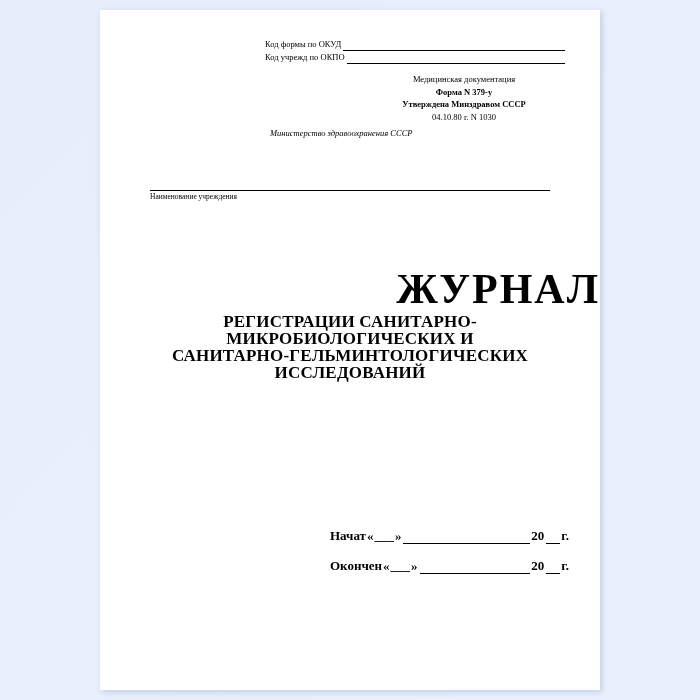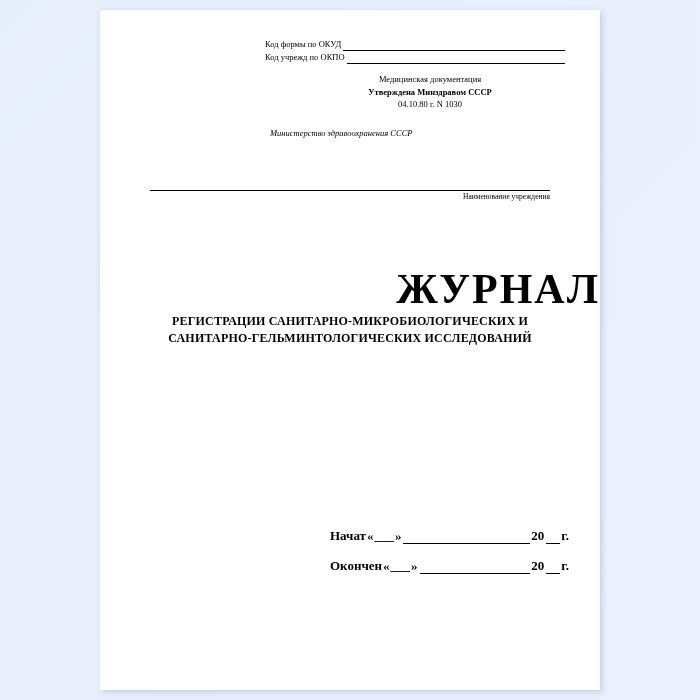--- a/index.html
+++ b/index.html
@@ -28,20 +28,21 @@
     height: 680px;
     background: #ffffff;
     box-shadow: 2px 2px 6px rgba(80, 100, 150, 0.25);
   }
   .inner {
     position: absolute;
     left: 0;
     top: 0;
     width: 500px;
     height: 680px;
+    padding-left: 34px;
   }
 
   
   .codes {
     position: absolute;
     left: 165px;
     top: 28px;
     width: 300px;
     font-size: 8.5px;
     line-height: 13px;
@@ -91,21 +92,21 @@
     left: 50px;
     top: 180px;
     width: 400px;
     border-bottom: 1px solid #000;
   }
   .inst-cap {
     position: absolute;
     left: 50px;
     top: 182px;
     width: 400px;
-    text-align: right;
+    text-align: left;
     font-size: 7.5px;
     color: #000;
   }
 
   
   .title-main {
     position: absolute;
     left: 0;
     top: 255px;
     width: 500px;
@@ -114,21 +115,21 @@
     font-weight: bold;
     letter-spacing: 2px;
     font-family: "Liberation Serif", serif;
   }
   .title-sub {
     position: absolute;
     left: 30px;
     top: 303px;
     width: 440px;
     text-align: center;
-    font-size: 12px;
+    font-size: 17px;
     font-weight: bold;
     line-height: 17px;
     letter-spacing: 0.2px;
   }
 
   
   .dates {
     position: absolute;
     left: 230px;
     top: 518px;
@@ -165,20 +166,21 @@
           <span class="rule"></span>
         </div>
         <div class="code-row">
           <span class="lbl">Код учрежд  по ОКПО</span>
           <span class="rule"></span>
         </div>
       </div>
 
       <div class="doc-meta">
         <div>Медицинская документация</div>
+        <div class="b">Форма N 379-у</div>
         <div class="b">Утверждена Минздравом СССР</div>
         <div>04.10.80 г. N 1030</div>
       </div>
 
       <div class="ministry">Министерство здравоохранения СССР</div>
 
       <div class="inst-rule"></div>
       <div class="inst-cap">Наименование учреждения</div>
 
       <div class="title-main">ЖУРНАЛ</div>

